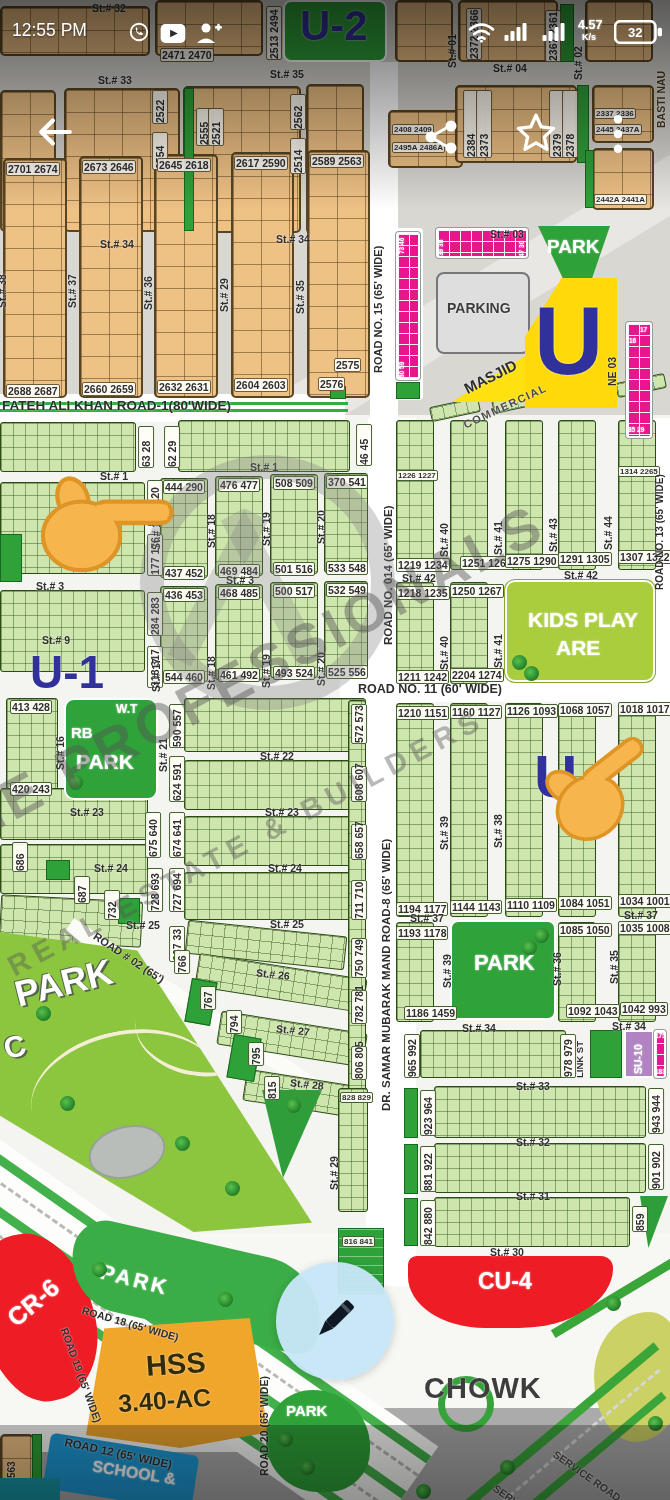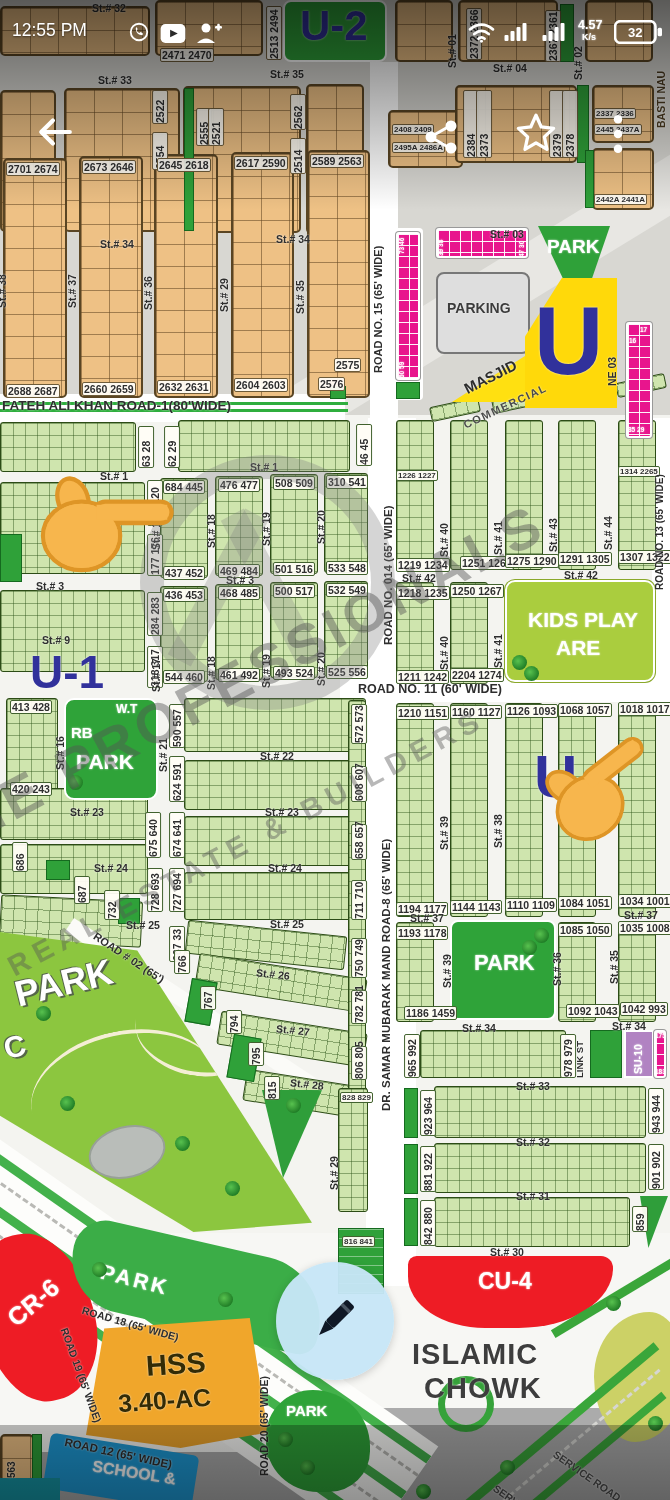--- a/index.html
+++ b/index.html
@@ -149,24 +149,24 @@
   <b class="pn gn lv" style="left:164px;top:426px;height:42px">62 29</b>
   <b class="pn gn lv" style="left:356px;top:424px;height:42px">46 45</b>
   <b style="left:100px;top:470px">St.# 1</b>
   <b style="left:250px;top:461px">St.# 1</b>
   <div class="gg" style="left:0;top:482px;width:145px;height:92px"></div>
   <div class="gs" style="left:0;top:534px;width:22px;height:48px"></div>
   <div class="gg" style="left:160px;top:478px;width:48px;height:100px"></div>
   <div class="gg" style="left:215px;top:476px;width:48px;height:100px"></div>
   <div class="gg" style="left:270px;top:474px;width:48px;height:100px"></div>
   <div class="gg" style="left:324px;top:473px;width:44px;height:100px"></div>
-  <b class="pn gn" style="left:163px;top:480px">684 445</b>
+  <b class="pn gn" style="left:163px;top:480px">444 290</b>
   <b class="pn gn" style="left:218px;top:478px">476 477</b>
   <b class="pn gn" style="left:273px;top:476px">508 509</b>
-  <b class="pn gn" style="left:326px;top:475px">310 541</b>
+  <b class="pn gn" style="left:326px;top:475px">370 541</b>
   <b class="pn gn" style="left:163px;top:566px">437 452</b>
   <b class="pn gn" style="left:218px;top:564px">469 484</b>
   <b class="pn gn" style="left:273px;top:562px">501 516</b>
   <b class="pn gn" style="left:326px;top:561px">533 548</b>
   <b class="pn gn lv" style="left:147px;top:480px;height:46px">121 120</b>
   <b class="pn gn lv" style="left:147px;top:534px;height:42px">177 176</b>
   <b class="lv" style="left:150px;top:495px;height:55px">St.# 17</b>
   <b class="lv" style="left:205px;top:493px;height:55px">St.# 18</b>
   <b class="lv" style="left:260px;top:491px;height:55px">St.# 19</b>
   <b class="lv" style="left:315px;top:489px;height:55px">St.# 20</b>
@@ -382,21 +382,20 @@
     <div style="left:0;top:55px;width:100%;height:9px;background:#43b14b"></div>
     <div style="left:0;top:98px;width:100%;height:9px;background:#43b14b"></div>
     <div style="left:0;top:34px;width:100%;height:0;border-top:3px dashed #b9b9b5"></div>
     <div style="left:0;top:78px;width:100%;height:0;border-top:3px dashed #b9b9b5"></div>
     <div class="tree" style="left:250px;top:8px"></div>
     <div class="tree" style="left:390px;top:50px"></div>
     <div class="tree" style="left:470px;top:94px"></div>
   </div>
   <div style="left:408px;top:1256px;width:205px;height:72px;background:#ee1c25;border-radius:10px 14px 110px 90px / 10px 14px 70px 60px;z-index:2"></div>
   <b class="wt" style="left:478px;top:1268px;font-size:23px">CU-4</b>
-  <b style="left:412px;top:1338px;font-size:29px;color:#3d3d3d;letter-spacing:1px">ISLAMIC</b>
   <b style="left:424px;top:1372px;font-size:29px;color:#3d3d3d;letter-spacing:1px">CHOWK</b>
   <div style="left:438px;top:1376px;width:56px;height:56px;border:7px solid #36a23a;border-radius:50%;z-index:2"></div>
   <div style="left:540px;top:1282px;width:185px;height:9px;background:#3aa63a;transform:rotate(-31deg);z-index:2"></div>
   <div class="tree" style="left:606px;top:1296px"></div>
   <div style="left:594px;top:1312px;width:92px;height:130px;background:#ccd166;border-radius:60% 40% 55% 45% / 50% 45% 55% 50%;z-index:2"></div>
   <div style="left:418px;top:1428px;width:270px;height:9px;background:#3aa63a;transform:rotate(-40deg);z-index:2"></div>
   <div style="left:430px;top:1452px;width:260px;height:0;border-top:3px dashed #d6d6d2;transform:rotate(-40deg);z-index:2"></div>
   <div style="left:452px;top:1468px;width:240px;height:8px;background:#3aa63a;transform:rotate(-40deg);z-index:2"></div>
   <div class="tree" style="left:648px;top:1416px"></div>
   <div class="tree" style="left:500px;top:1460px"></div>

